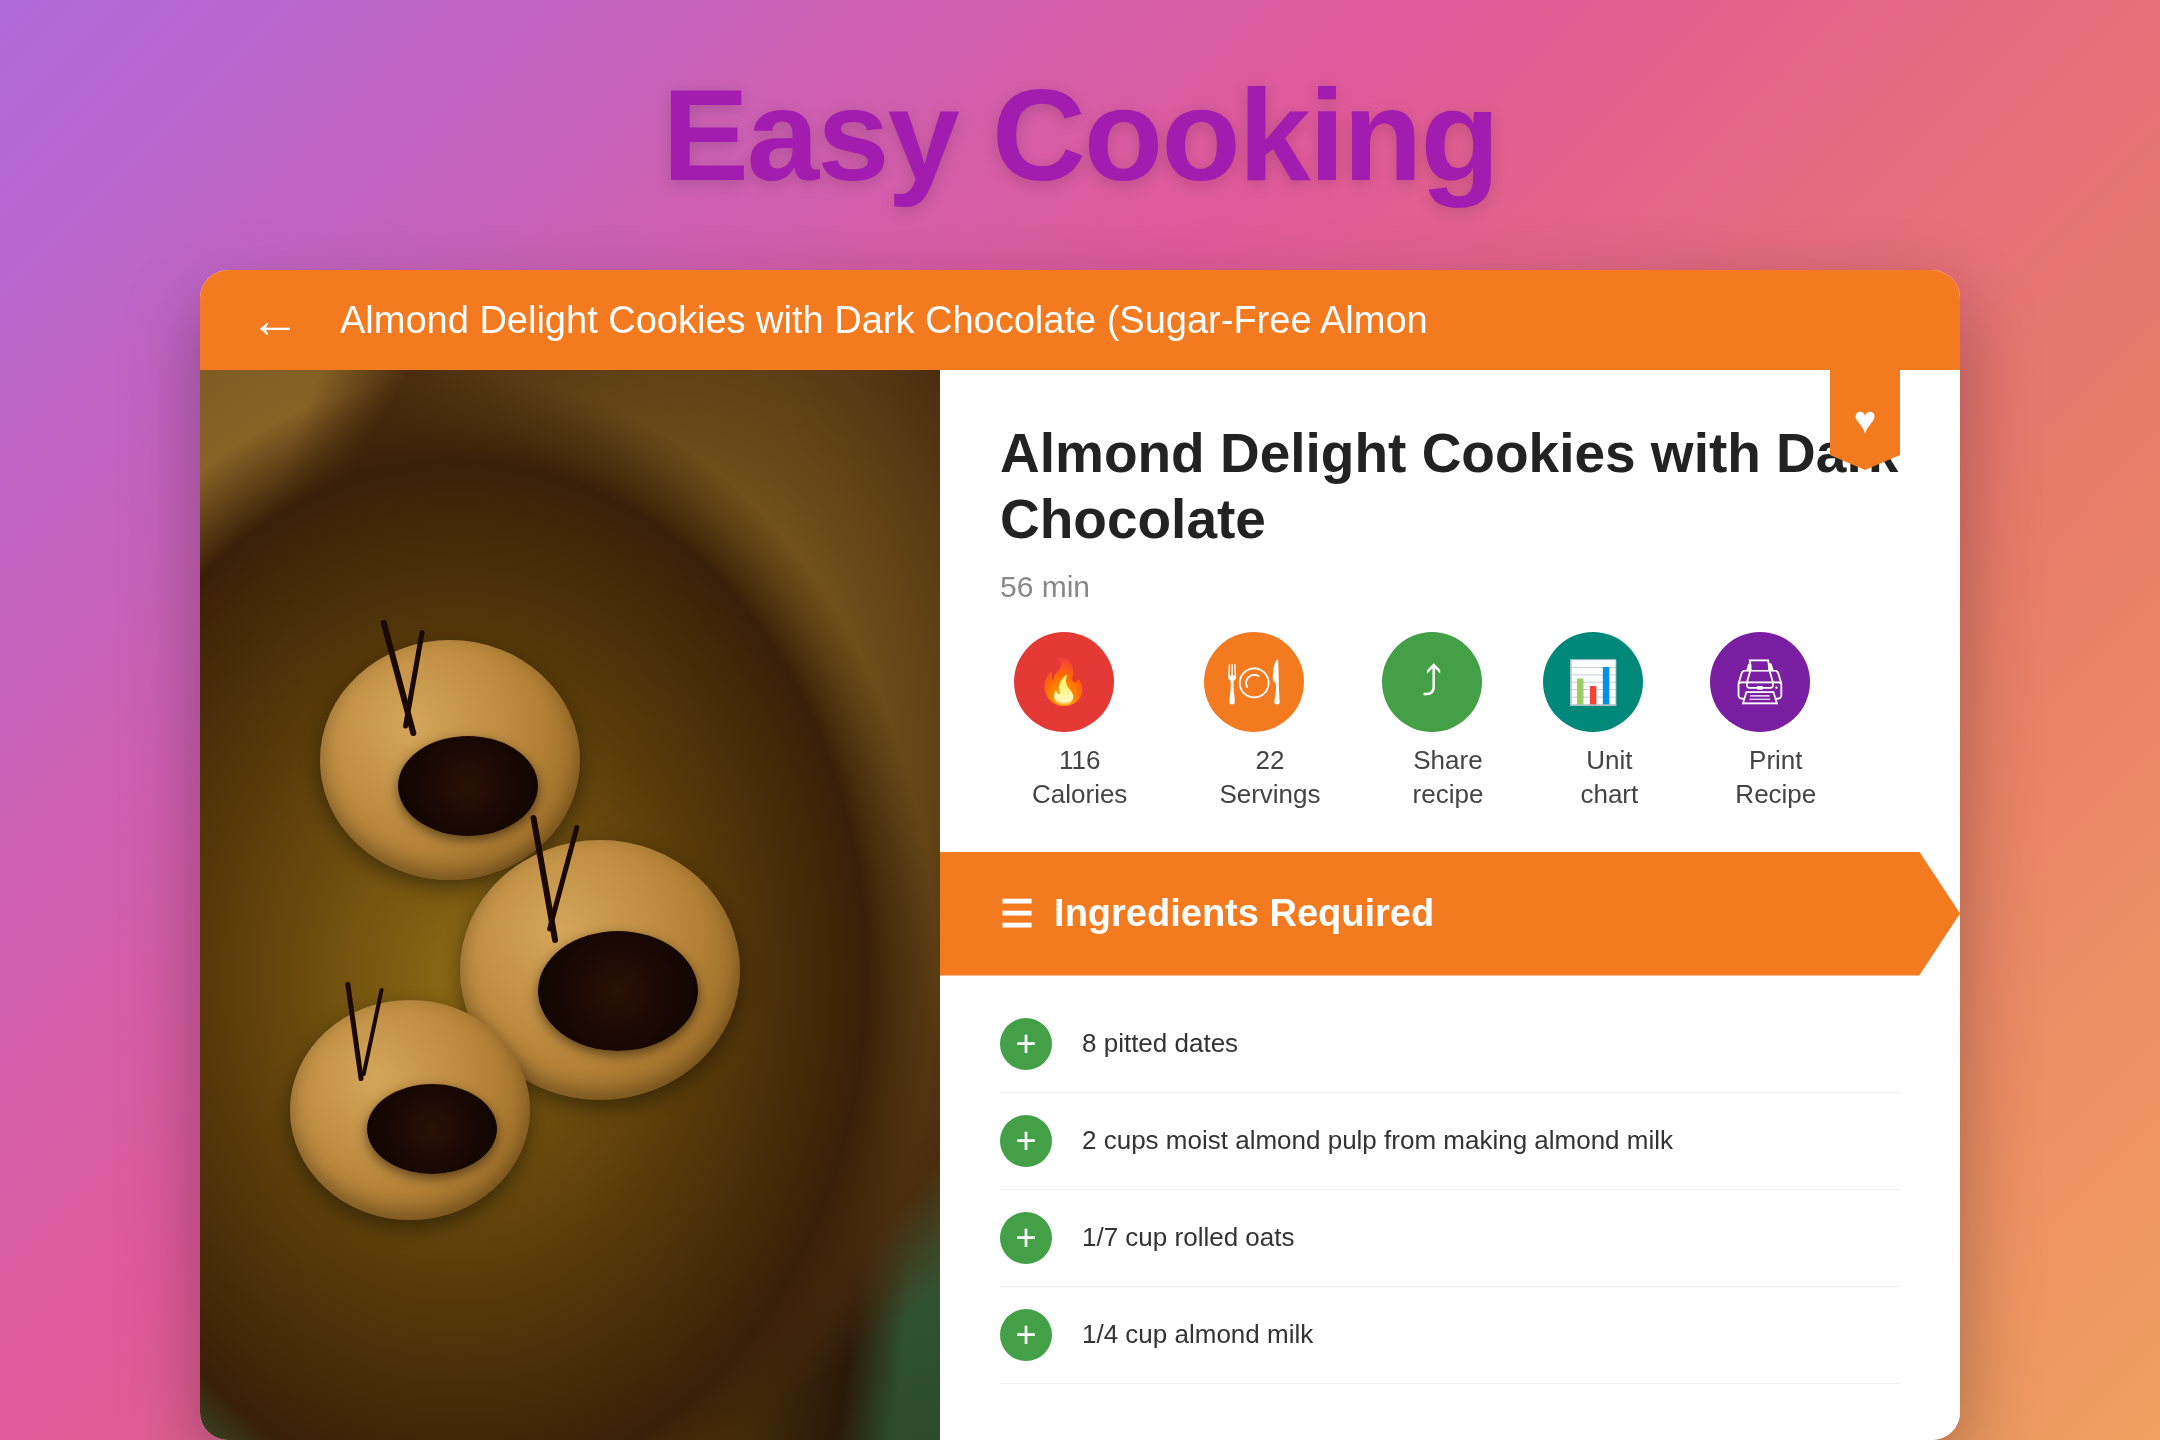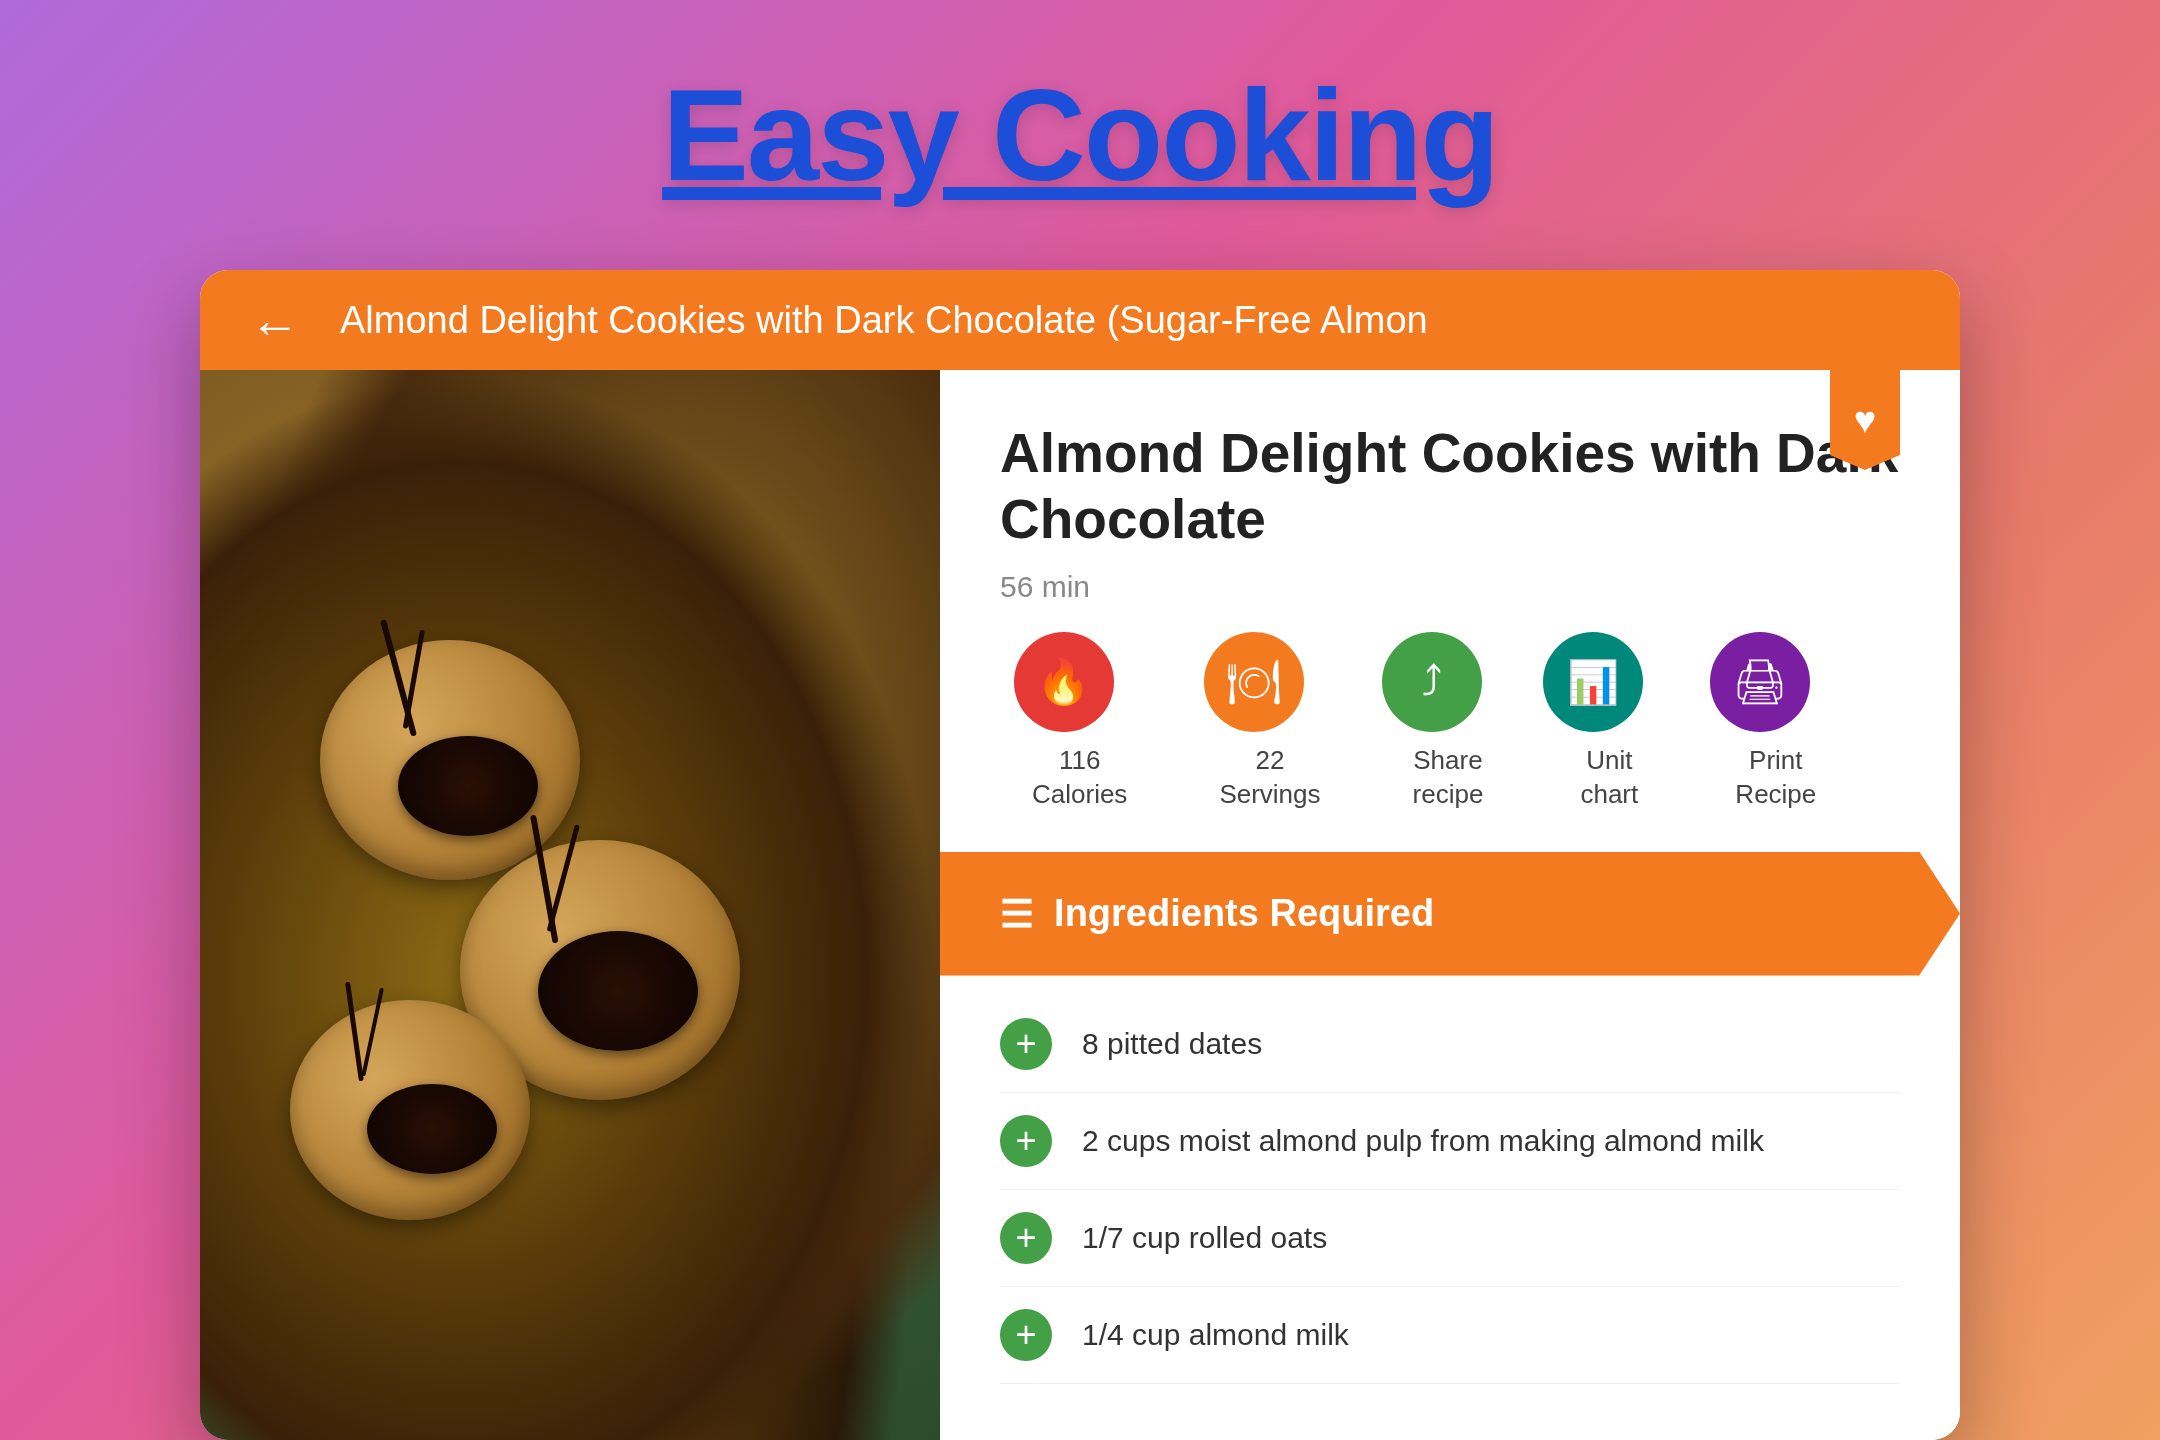--- a/index.html
+++ b/index.html
@@ -10,29 +10,28 @@
       font-family: 'Arial', sans-serif;
       background: linear-gradient(135deg, #b06adb 0%, #e05a9a 40%, #e87a6a 70%, #f0a060 100%);
       display: flex;
       flex-direction: column;
       align-items: center;
       justify-content: flex-start;
       overflow: hidden;
     }
 
     .app-title {
-      color: #1d4ed8;
+      color: #a21caf;
       font-size: 130px;
       font-weight: 900;
       text-align: center;
       margin-top: 60px;
       margin-bottom: 60px;
       text-shadow: 0 4px 16px rgba(0,0,0,0.15);
       letter-spacing: -2px;
-      text-decoration: underline;
     }
 
     .card {
       width: 1760px;
       background: white;
       border-radius: 28px;
       overflow: hidden;
       box-shadow: 0 30px 80px rgba(0,0,0,0.3);
     }
 
@@ -275,21 +274,21 @@
       font-size: 36px;
       display: flex;
       align-items: center;
       justify-content: center;
       flex-shrink: 0;
       cursor: pointer;
       line-height: 1;
     }
 
     .ingredient-text {
-      font-size: 30px;
+      font-size: 26px;
       color: #333;
     }
 
     
     .bookmark {
       position: absolute;
       top: 0;
       right: 60px;
       width: 70px;
       height: 100px;

